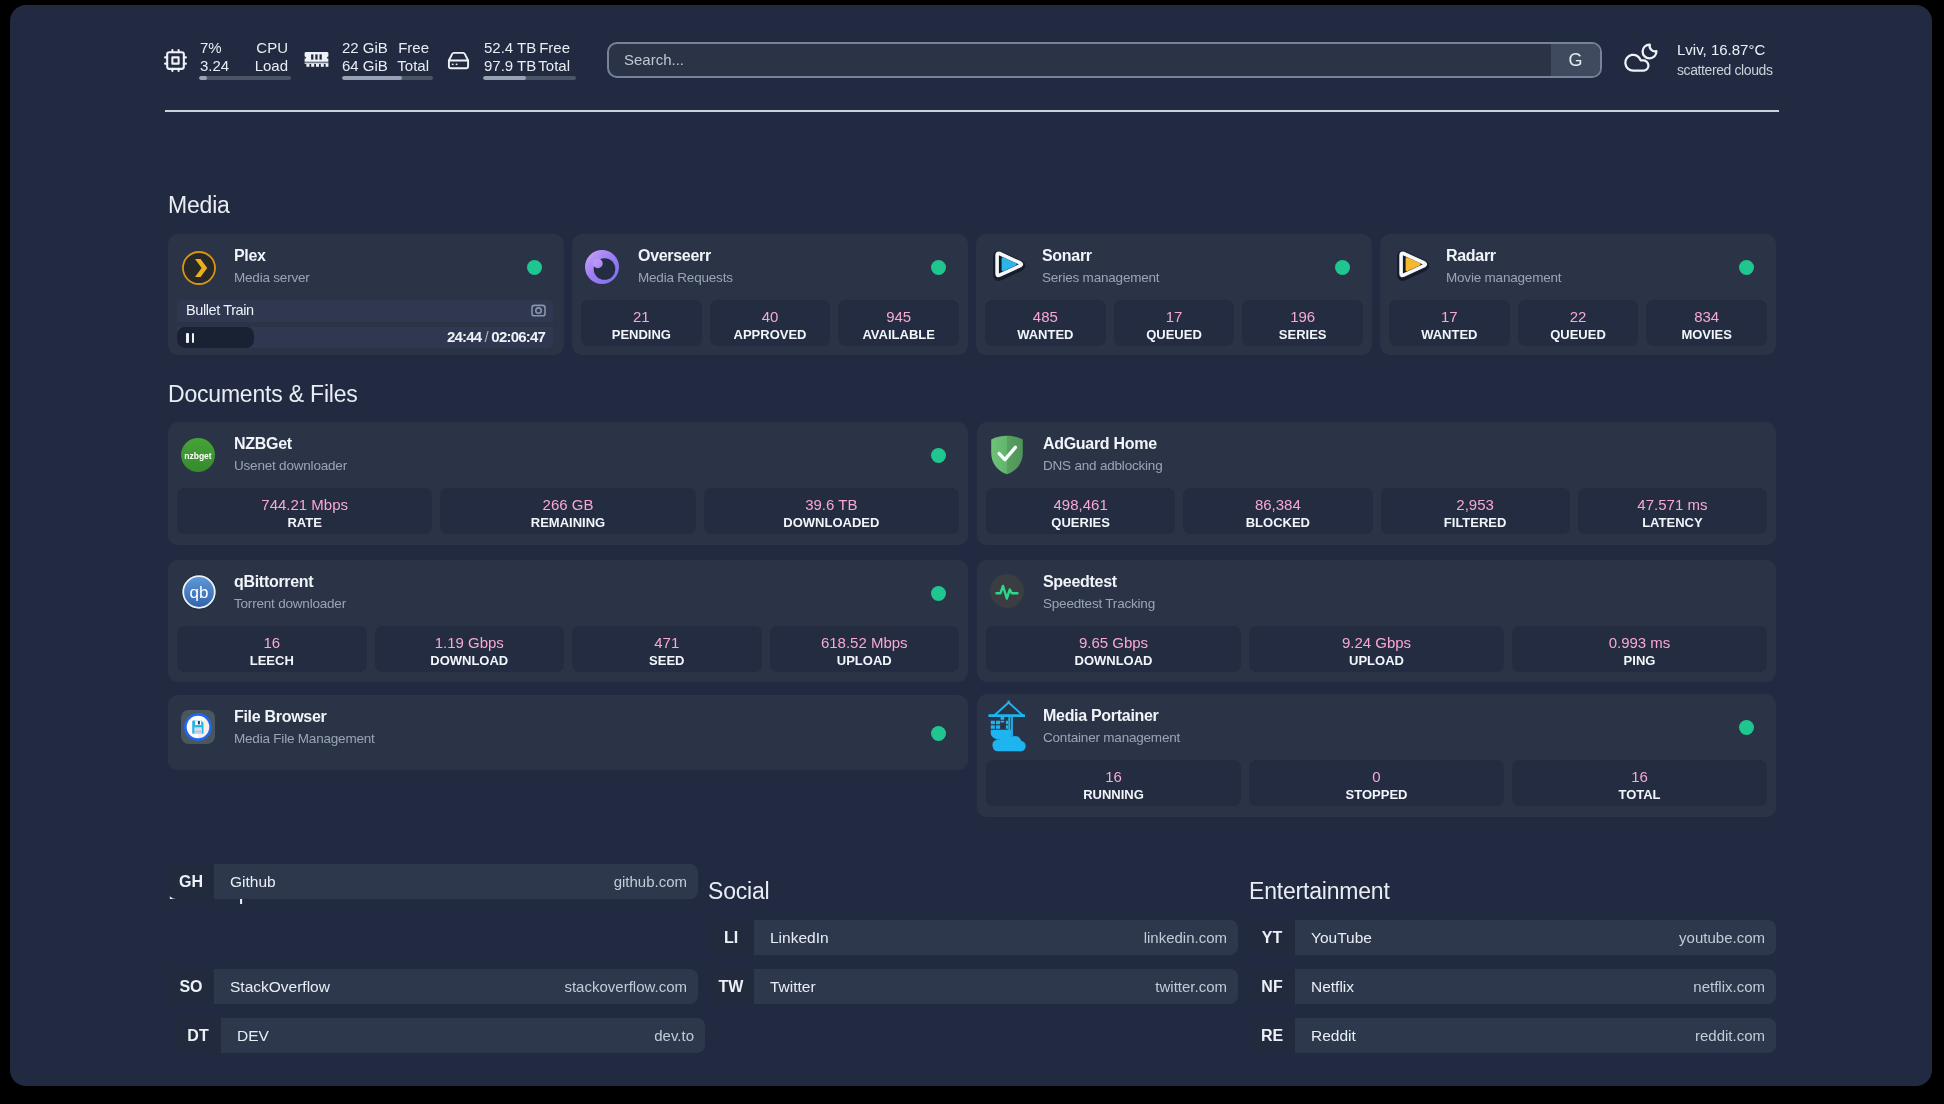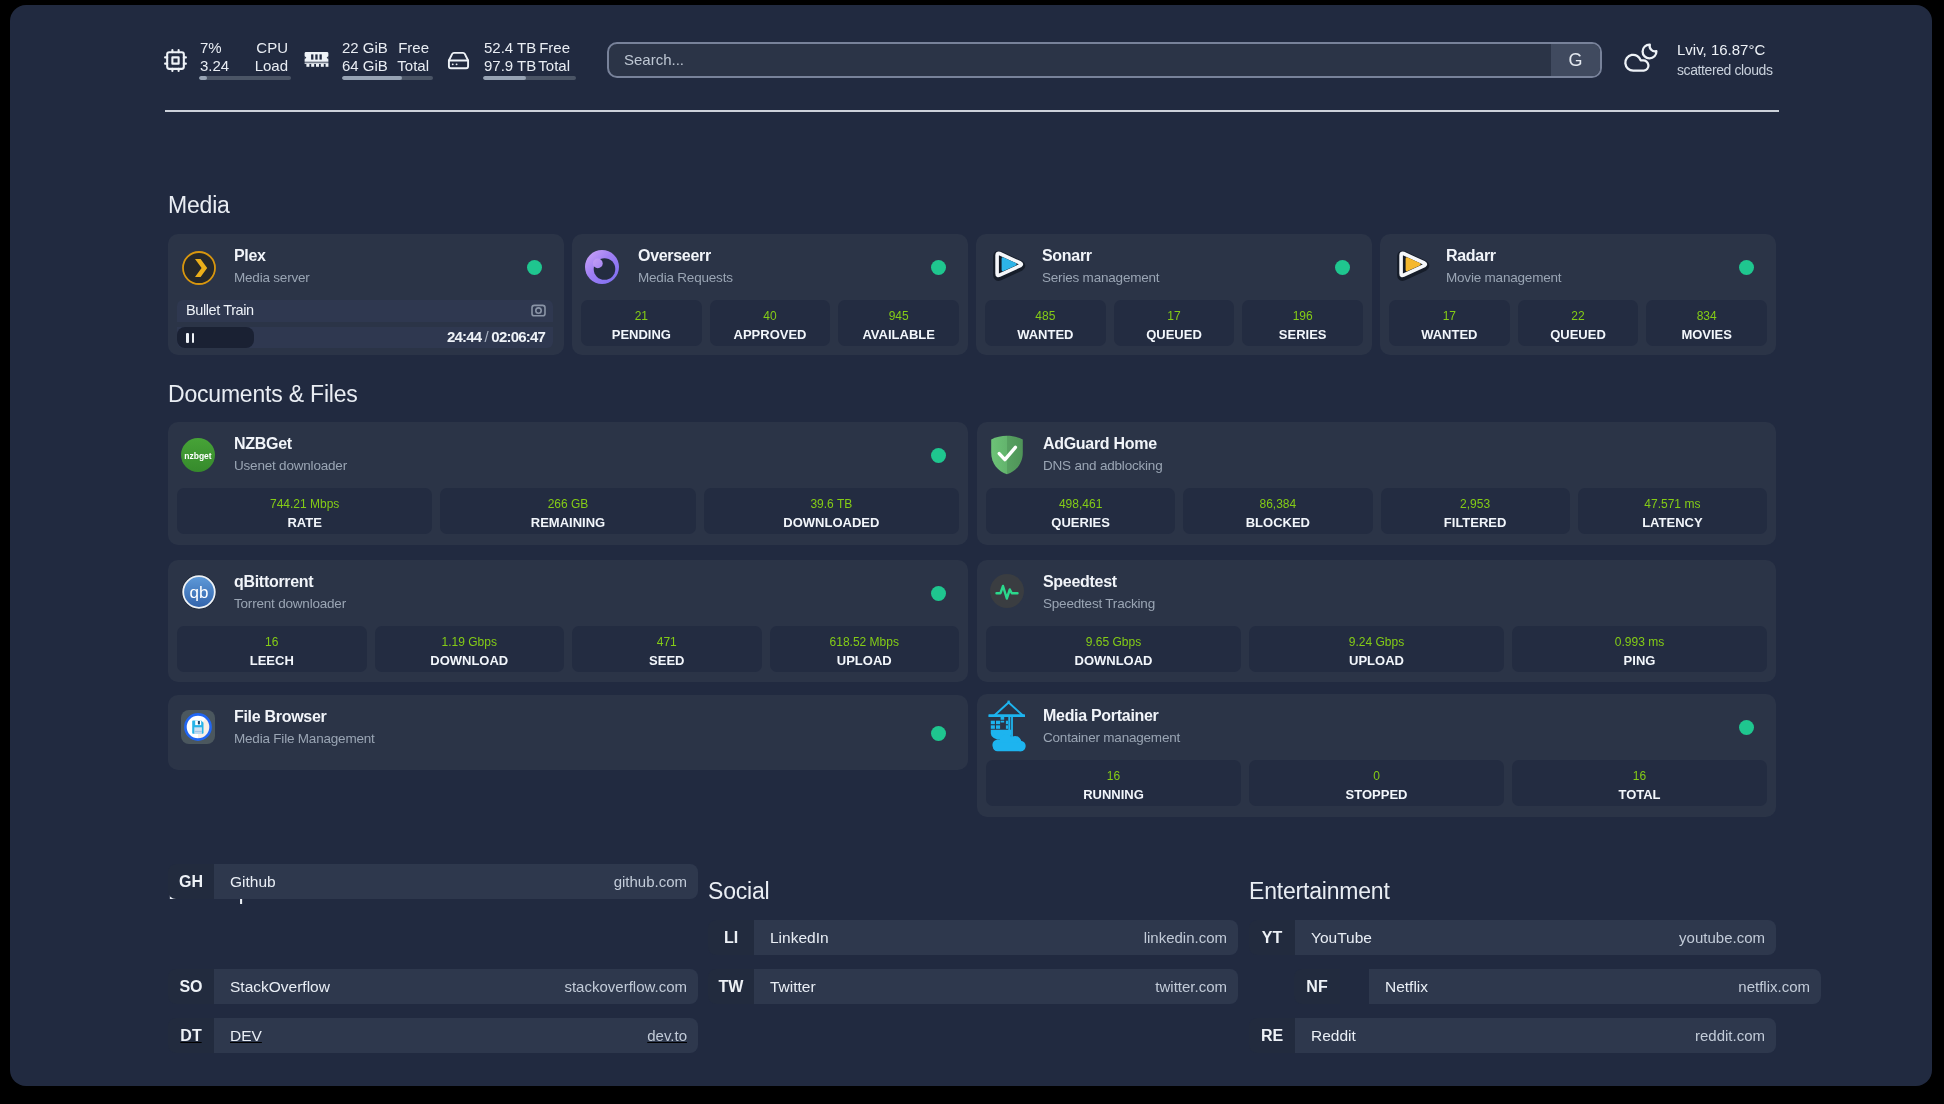--- a/index.html
+++ b/index.html
@@ -7,21 +7,21 @@
 .abs { position:absolute; }
 .page { position:absolute; left:10px; top:5px; width:1922px; height:1081px; background:#212a40; border-radius:16px; }
 .sect { position:absolute; font-size:23px; font-weight:400; color:#e9edf3; letter-spacing:-0.2px; }
 .card { position:absolute; background:#2b3447; border-radius:10px; }
 .card .icon { position:absolute; left:13px; top:15px; width:40px; height:40px; }
 .card .title { position:absolute; left:66px; top:13px; font-size:16px; font-weight:700; color:#f1f4f9; letter-spacing:-0.3px; }
 .card .sub { position:absolute; left:66px; top:36px; font-size:13.5px; font-weight:400; color:#9aa5b4; letter-spacing:-0.2px; }
 .card .dot { position:absolute; right:22px; top:26px; width:15px; height:15px; border-radius:50%; background:#1fc68f; }
 .stats { position:absolute; left:9px; right:9px; top:66px; height:46px; display:flex; gap:8px; }
 .stat { flex:1; background:#232c41; border-radius:7px; text-align:center; padding-top:7px; }
-.stat .v { font-size:12px; color:#84cc16; line-height:19px; }
+.stat .v { font-size:15px; color:#f9a8d4; line-height:19px; }
 .stat .l { font-size:13px; font-weight:700; color:#f2f6fb; line-height:17px; }
 .res { position:absolute; top:39px; font-size:15px; color:#e9edf3; }
 .res .r1 { display:flex; justify-content:space-between; line-height:17.5px; }
 .bar { position:absolute; height:4px; border-radius:2px; background:#4b5566; top:76px; overflow:hidden; }
 .bar i { display:block; height:100%; background:#97a3b4; border-radius:2px; }
 .bm { position:absolute; height:35px; border-radius:8px; overflow:hidden; display:flex; font-size:15.5px; }
 .bm .ab { width:46px; flex:none; background:#222b3e; display:flex; align-items:center; justify-content:center; font-weight:600; color:#edf1f6; font-size:16px; }
 .bm .rest { flex:1; background:#2e384d; display:flex; align-items:center; justify-content:space-between; padding:0 11px 0 16px; }
 .bm .nm { color:#e9eef5; }
 .bm .url { color:#c2cbd8; font-size:15px; }
@@ -402,21 +402,21 @@
       <span class="url">github.com</span>
     </div>
   </div>
 <div class="bm" style="left:168px;top:969px;width:530px;">
     <div class="ab">SO</div>
     <div class="rest">
       <span class="nm">StackOverflow</span>
       <span class="url">stackoverflow.com</span>
     </div>
   </div>
-<div class="bm" style="left:168px;top:1018px;width:530px;text-decoration:underline;">
+<div class="bm" style="left:175px;top:1018px;width:530px;">
     <div class="ab">DT</div>
     <div class="rest">
       <span class="nm">DEV</span>
       <span class="url">dev.to</span>
     </div>
   </div>
 <div class="bm" style="left:708px;top:920px;width:530px;">
     <div class="ab">LI</div>
     <div class="rest">
       <span class="nm">LinkedIn</span>
@@ -430,21 +430,21 @@
       <span class="url">twitter.com</span>
     </div>
   </div>
 <div class="bm" style="left:1249px;top:920px;width:527px;">
     <div class="ab">YT</div>
     <div class="rest">
       <span class="nm">YouTube</span>
       <span class="url">youtube.com</span>
     </div>
   </div>
-<div class="bm" style="left:1294px;top:969px;width:527px;gap:29px;">
+<div class="bm" style="left:1249px;top:969px;width:527px;">
     <div class="ab">NF</div>
     <div class="rest">
       <span class="nm">Netflix</span>
       <span class="url">netflix.com</span>
     </div>
   </div>
 <div class="bm" style="left:1249px;top:1018px;width:527px;">
     <div class="ab">RE</div>
     <div class="rest">
       <span class="nm">Reddit</span>

